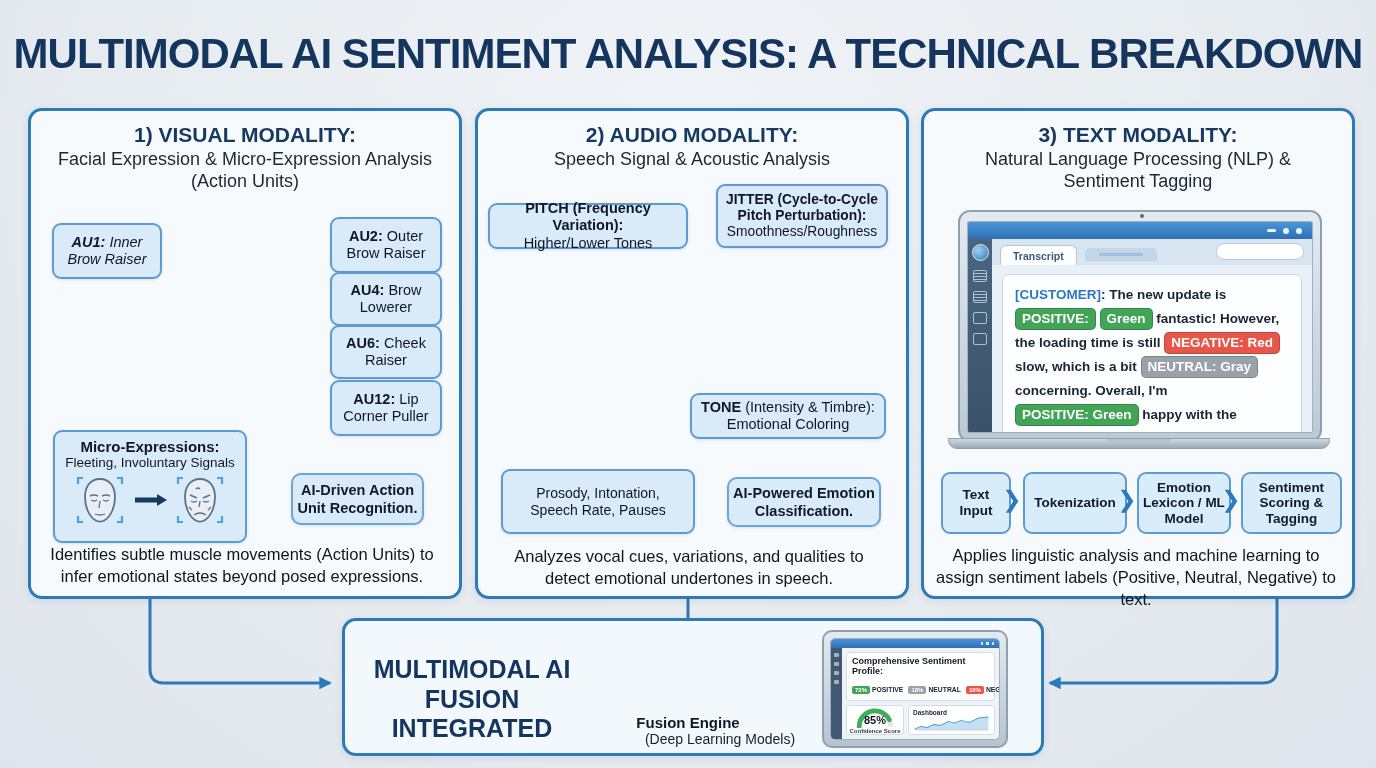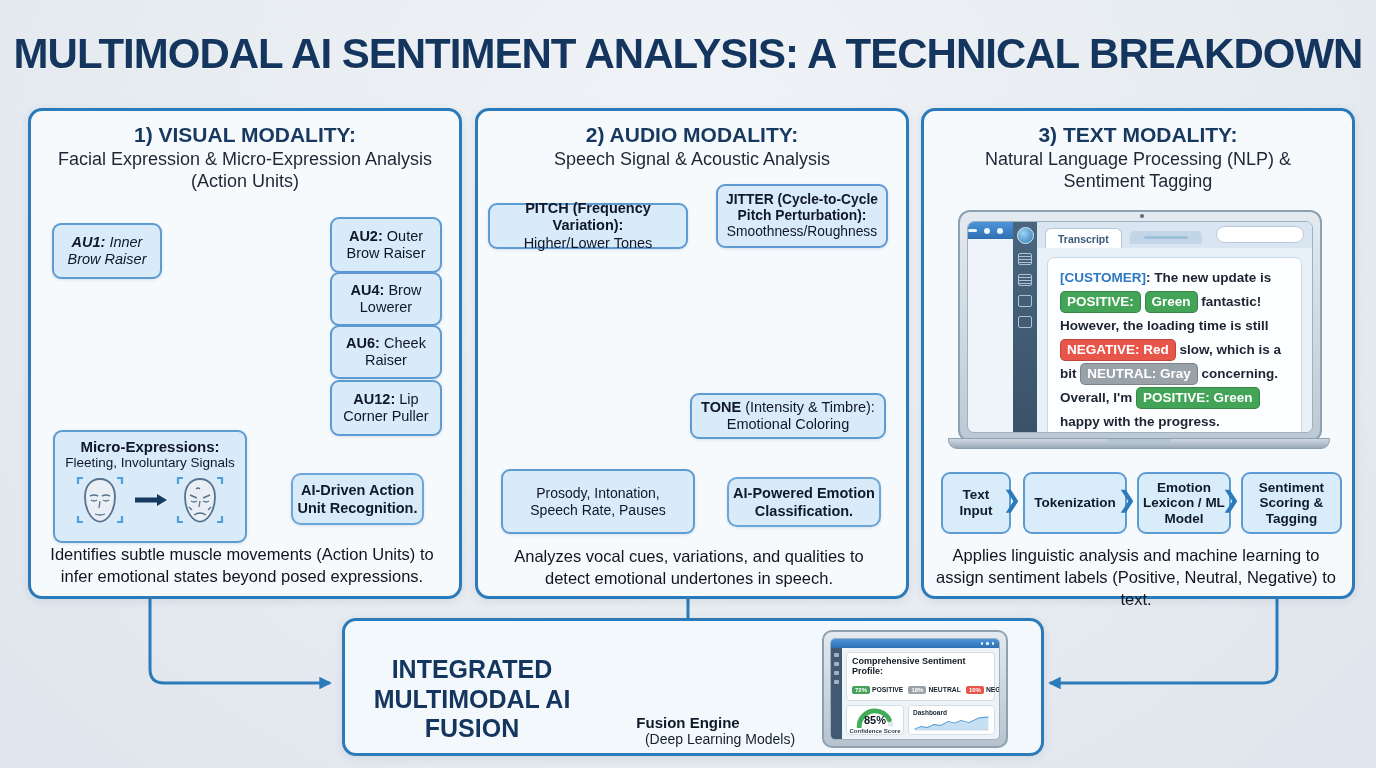--- a/index.html
+++ b/index.html
@@ -26,21 +26,21 @@
     display:flex;align-items:center;justify-content:center;text-align:center;
     font-weight:800;color:#0f1b2a;box-shadow:0 1px 3px rgba(40,80,120,.15);}
   .caption{text-align:center;font-size:16.5px;color:#10161f;line-height:1.32;font-weight:500;}
   .pipebox{background:#d9ecfa;border:2px solid #5d9bd3;border-radius:9px;
     display:flex;align-items:center;justify-content:center;text-align:center;
     font-weight:800;font-size:13.5px;color:#0f1b2a;line-height:1.15;padding:2px 3px;}
   .chev{color:#2b7ab9;font-weight:800;font-size:23px;display:flex;align-items:center;justify-content:center;}
   
   .laptop{background:linear-gradient(180deg,#e3eaf0,#bcc9d4);border:2px solid #8ea1b0;border-radius:12px;}
   .lscreen{position:absolute;left:7px;top:7px;right:7px;bottom:7px;background:#eef4f9;
-    border:1px solid #9fb0be;border-radius:7px;overflow:hidden;display:flex;flex-direction:row;}
+    border:1px solid #9fb0be;border-radius:2px;overflow:hidden;display:flex;flex-direction:column;}
   .ltitlebar{height:17px;background:linear-gradient(180deg,#4d94d8,#2e6fb3);display:flex;
     align-items:center;justify-content:flex-end;gap:7px;padding-right:10px;flex:0 0 auto;}
   .wdash{width:9px;height:2.5px;background:#eaf4fc;border-radius:2px;}
   .wdot{width:6px;height:6px;border-radius:50%;background:#eaf4fc;}
   .lbody{display:flex;flex:1;min-height:0;}
   .lside{width:24px;background:linear-gradient(180deg,#49657f,#3a536b);display:flex;flex-direction:column;
     align-items:center;padding-top:5px;gap:9px;flex:0 0 auto;}
   .logo{width:15px;height:15px;border-radius:50%;background:radial-gradient(circle at 35% 35%,#9fd2f2,#2e78b8);
     border:1.5px solid #d7e9f6;}
   .sico{width:12px;height:10px;border:1.2px solid #c4d2de;border-radius:2px;opacity:.85;}
@@ -530,22 +530,22 @@
   <div class="abs layer chev" style="left:1003px;top:472px;width:18px;height:54px;">❯</div>
   <div class="abs layer pipebox" style="left:1023px;top:472px;width:94px;height:54px;">Tokenization</div>
   <div class="abs layer chev" style="left:1119px;top:472px;width:16px;height:54px;">❯</div>
   <div class="abs layer pipebox" style="left:1137px;top:472px;width:84px;height:54px;">Emotion Lexicon / ML Model</div>
   <div class="abs layer chev" style="left:1223px;top:472px;width:16px;height:54px;">❯</div>
   <div class="abs layer pipebox" style="left:1241px;top:472px;width:91px;height:54px;">Sentiment Scoring &amp; Tagging</div>
   <div class="abs layer caption" style="left:935px;top:545px;width:402px;">Applies linguistic analysis and machine learning to assign sentiment labels (Positive, Neutral, Negative) to text.</div>
 
   <div class="abs layer panel" style="left:342px;top:618px;width:696px;height:132px;background:#f3f8fc;"></div>
   <div class="abs layer fusion-title" style="left:352px;top:655px;width:240px;">
+    <div>MULTIMODAL AI FUSION</div>
     <div>INTEGRATED</div>
-    <div>MULTIMODAL AI FUSION</div>
   </div>
   <div class="abs layer engine-label" style="left:618px;top:714px;width:140px;">Fusion Engine</div>
   <div class="abs layer engine-sub" style="left:630px;top:731px;width:180px;">(Deep Learning Models)</div>
 
   <div class="abs layer tablet" style="left:822px;top:630px;width:182px;height:114px;">
     <div class="tscreen">
       <div class="ttop">
         <span class="tdot"></span>
           <span class="tdot"></span>
           <span class="tdot"></span>

